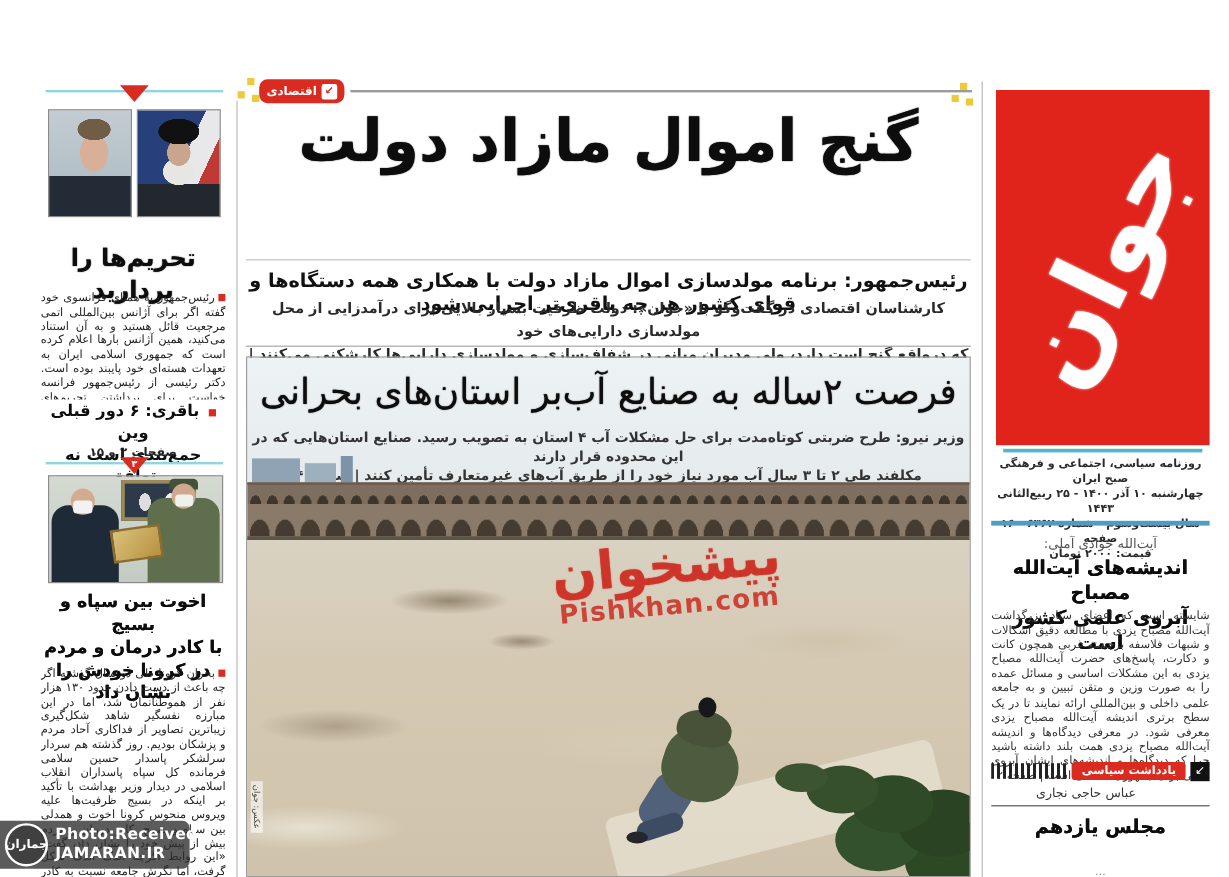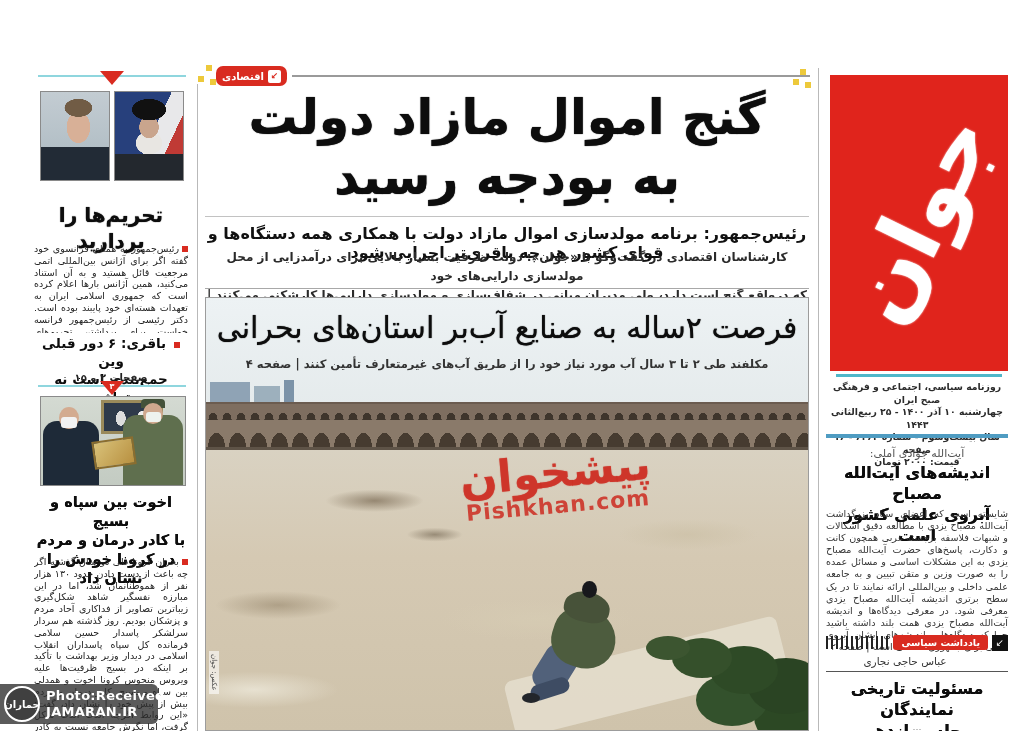--- a/index.html
+++ b/index.html
@@ -205,51 +205,50 @@
   <div class="rc-body">شایسته است که اعضای ستاد بزرگداشت آیت‌الله مصباح یزدی با مطالعه دقیق اشکالات و شبهات فلاسفه برجسته غربی همچون کانت و دکارت، پاسخ‌های حضرت آیت‌الله مصباح یزدی به این مشکلات اساسی و مسائل عمده را به صورت وزین و متقن تبیین و به جامعه علمی داخلی و بین‌المللی ارائه نمایند تا در یک سطح برتری اندیشه آیت‌الله مصباح یزدی معرفی شود. در معرفی دیدگاه‌ها و اندیشه آیت‌الله مصباح یزدی همت بلند داشته باشید چرا که دیدگاه‌ها و اندیشه‌های ایشان آبروی علمی برای جمهوری اسلامی است | صفحه ۲</div>
 
   <div class="note-bar">
     <div class="note-icon">↙</div>
     <div class="note-tag">یادداشت سیاسی</div>
     <div class="note-barcode"></div>
   </div>
   <div class="rc-author">عباس حاجی نجاری</div>
   <div class="hrule" style="left:826px; top:671px; width:182px; background:#555;"></div>
   <div class="rc-h2">
-    <div>مسئولیت تاریخی نمایندگان</div>
     <div>مجلس یازدهم</div>
   </div>
   <div class="rc-teaser">…</div>
 
   <div class="dots">
     <span style="left:206px; top:65px;"></span>
     <span style="left:198px; top:76px;"></span>
     <span style="left:210px; top:79px;"></span>
   </div>
   <div class="hrule" style="left:292px; top:75px; width:518px; height:2px; background:#9a9a9a;"></div>
   <div class="section-tag" style="left:auto; right:737px; top:66px;">
     <span class="tag-icon">↙</span>
     <span class="tag-label">اقتصادی</span>
   </div>
 
   <div class="main-headline" style="left:205px; top:88px; width:604px;">
     <div>گنج اموال مازاد دولت</div>
-    <div>به بودجه رسید</div>
   </div>
   <div class="hrule" style="left:205px; top:216px; width:604px; background:#c2c2c2;"></div>
   <div class="main-subhead" style="left:205px; top:224px; width:604px;">رئیس‌جمهور: برنامه مولدسازی اموال مازاد دولت با همکاری همه دستگاه‌ها و قوای کشور هر چه باقری‌تر اجرایی شود</div>
   <div class="main-deck" style="left:205px; top:248px; width:604px;">
     <div>کارشناسان اقتصادی در گفت‌وگو با «جوان»: دولت ظرفیت بسیار بالایی برای درآمدزایی از محل مولدسازی دارایی‌های خود</div>
     <div>که درواقع گنج است دارد، ولی مدیران میانی در شفاف‌سازی و مولدسازی دارایی‌ها کارشکنی می‌کنند | صفحه ۴</div>
   </div>
   <div class="hrule" style="left:205px; top:288px; width:604px;"></div>
 
   <div class="photo-block">
     <div class="ph-headline">فرصت ۲ساله به صنایع آب‌بر استان‌های بحرانی</div>
     <div class="ph-deck">
+      <div>وزیر نیرو: طرح ضربتی کوتاه‌مدت برای حل مشکلات آب ۴ استان به تصویب رسید. صنایع استان‌هایی که در این محدوده قرار دارند</div>
       <div>مکلفند طی ۲ تا ۳ سال آب مورد نیاز خود را از طریق آب‌های غیرمتعارف تأمین کنند | صفحه ۴</div>
     </div>
     <div class="buildings">
       <b class="bld1"></b>
         <b class="bld2"></b>
         <b class="bld3"></b>
     </div>
     <div class="bridge-upper"></div>
     <div class="bridge-lower"></div>
     <div class="riverbed"></div>

